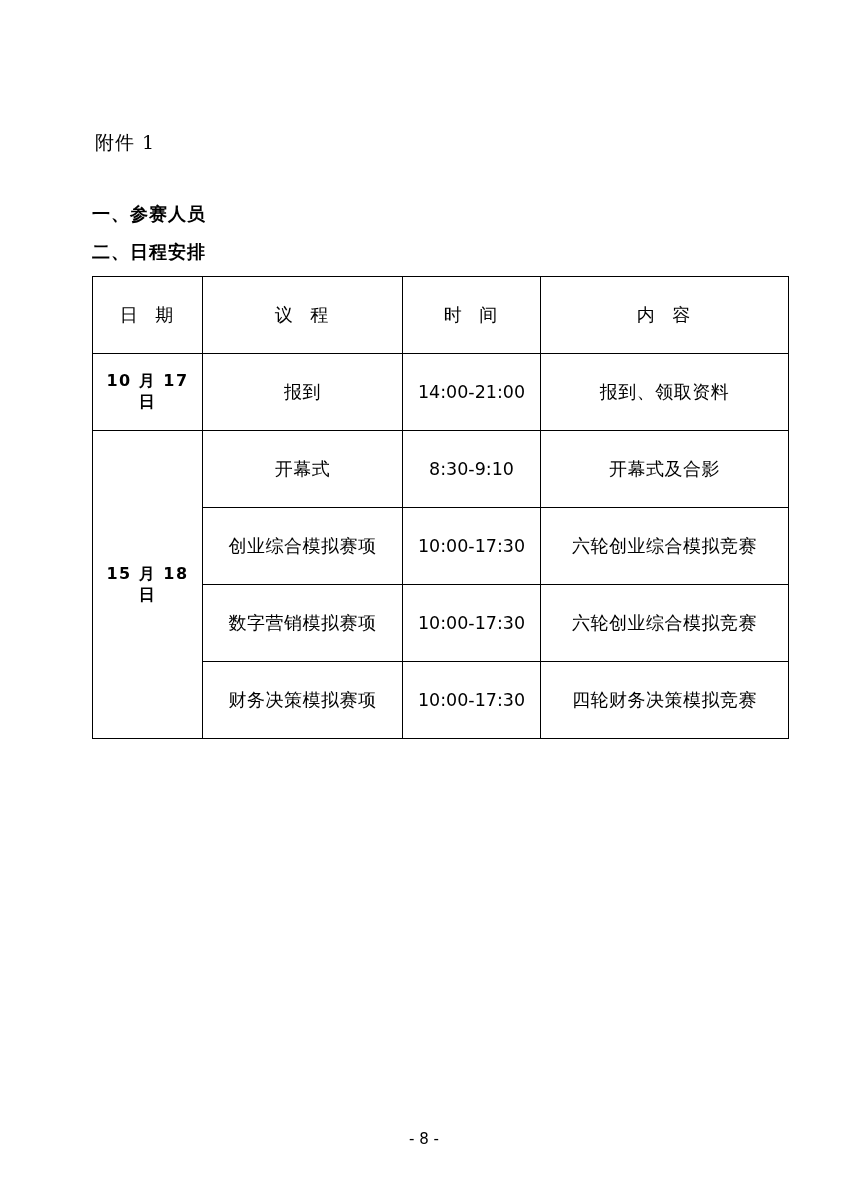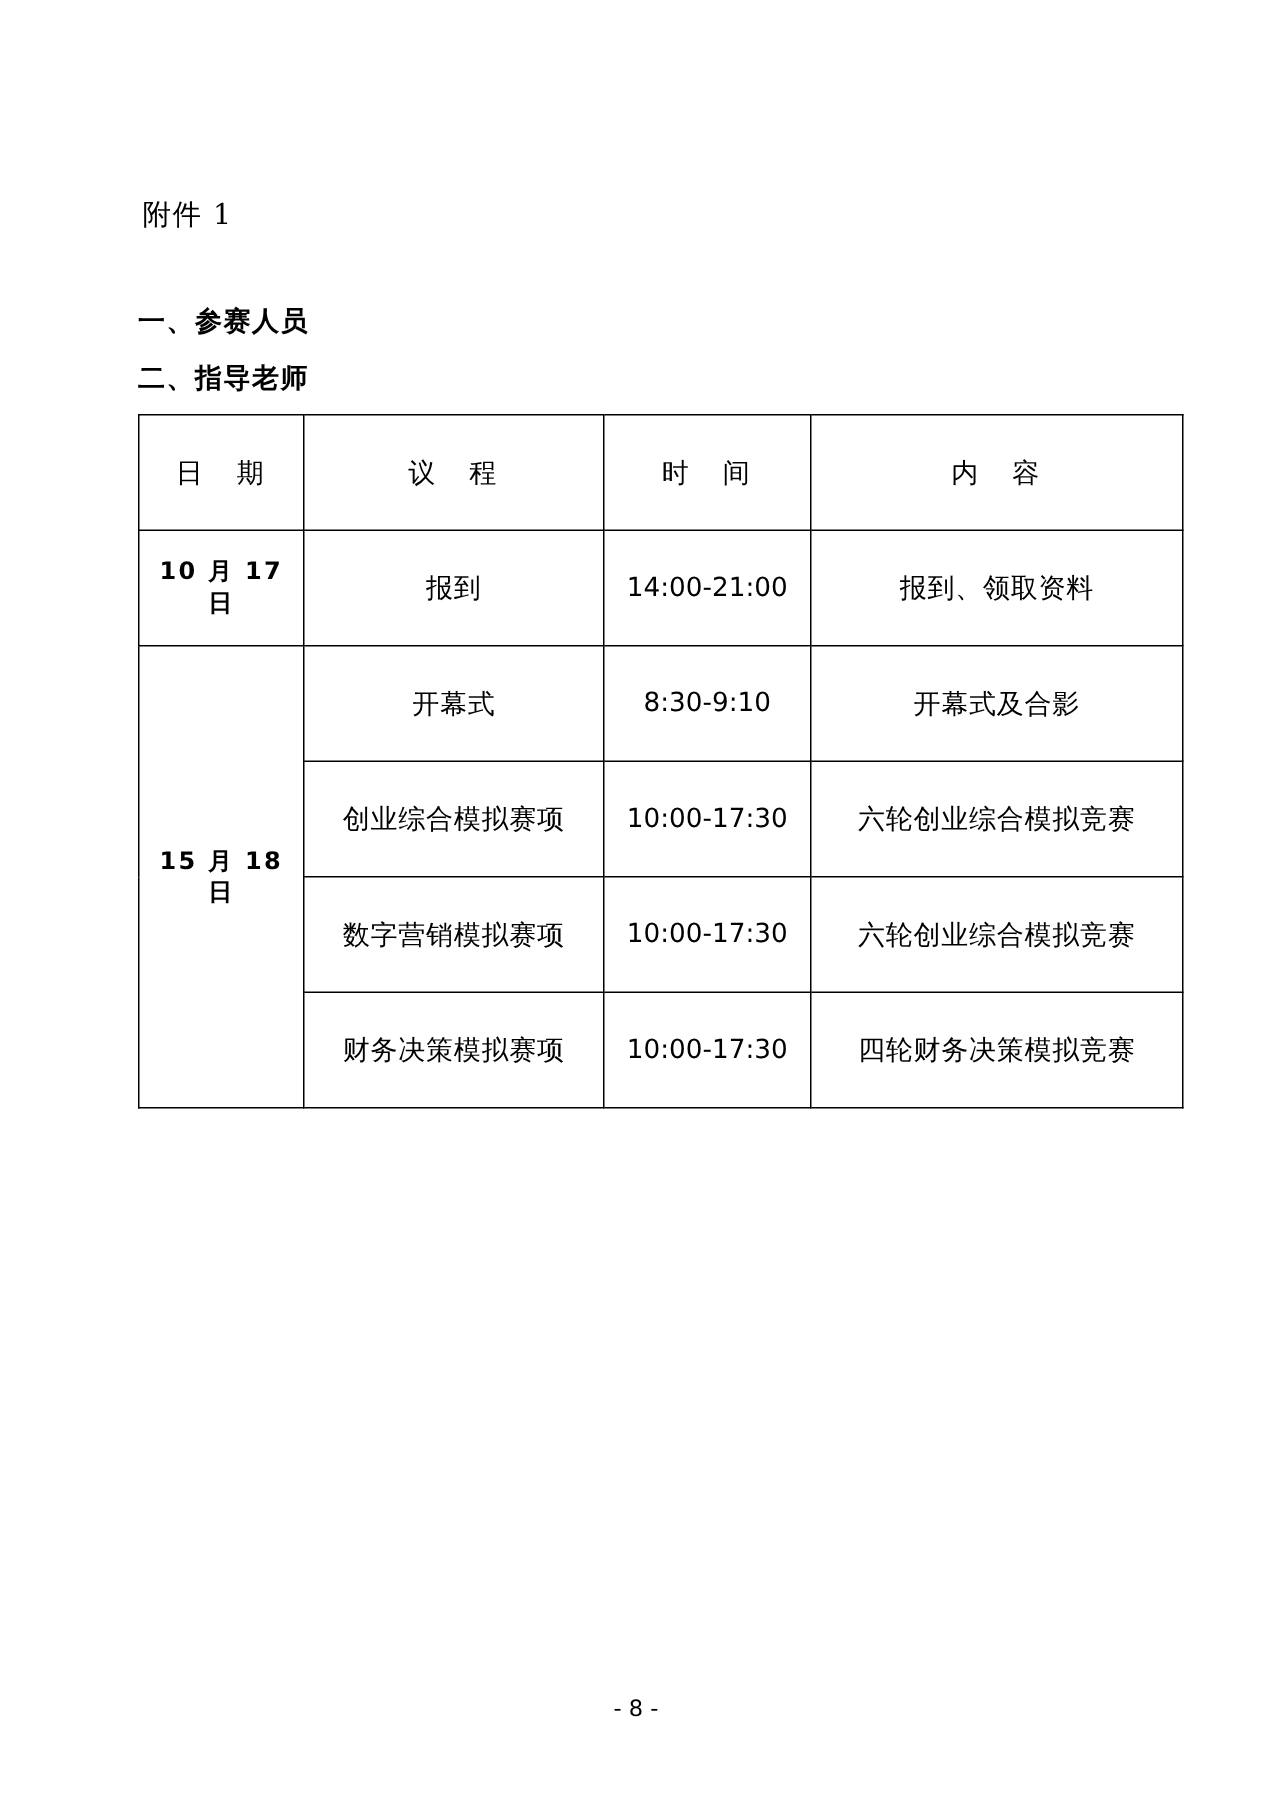--- a/index.html
+++ b/index.html
@@ -66,21 +66,20 @@
     table-layout: fixed;
   }
   table.schedule td {
     border: 1px solid #000000;
     text-align: center;
     vertical-align: middle;
     font-size: 18px;
     height: 68px;
     padding: 4px 2px;
     letter-spacing: 0.5px;
-    font-family: Liberation Mono, monospace;
   }
   table.schedule td.header-cell {
     letter-spacing: 6px;
     padding-left: 6px;
   }
   table.schedule td.num {
     font-family: "DejaVu Sans", "Liberation Sans", sans-serif;
     font-size: 17.5px;
     letter-spacing: 0;
   }
@@ -107,21 +106,21 @@
 <body>
 
 <div class="page">
 
   <div class="attachment-label">附件 1</div>
 
 
   <h2 class="section-heading">一、参赛人员</h2>
 
 
-  <h2 class="section-heading schedule-heading">二、指导老师</h2>
+  <h2 class="section-heading schedule-heading">二、日程安排</h2>
 
   <table class="schedule">
     <colgroup>
       <col class="c1">
         <col class="c2">
         <col class="c3">
         <col class="c4">
     </colgroup>
     <tbody>
       <tr>

